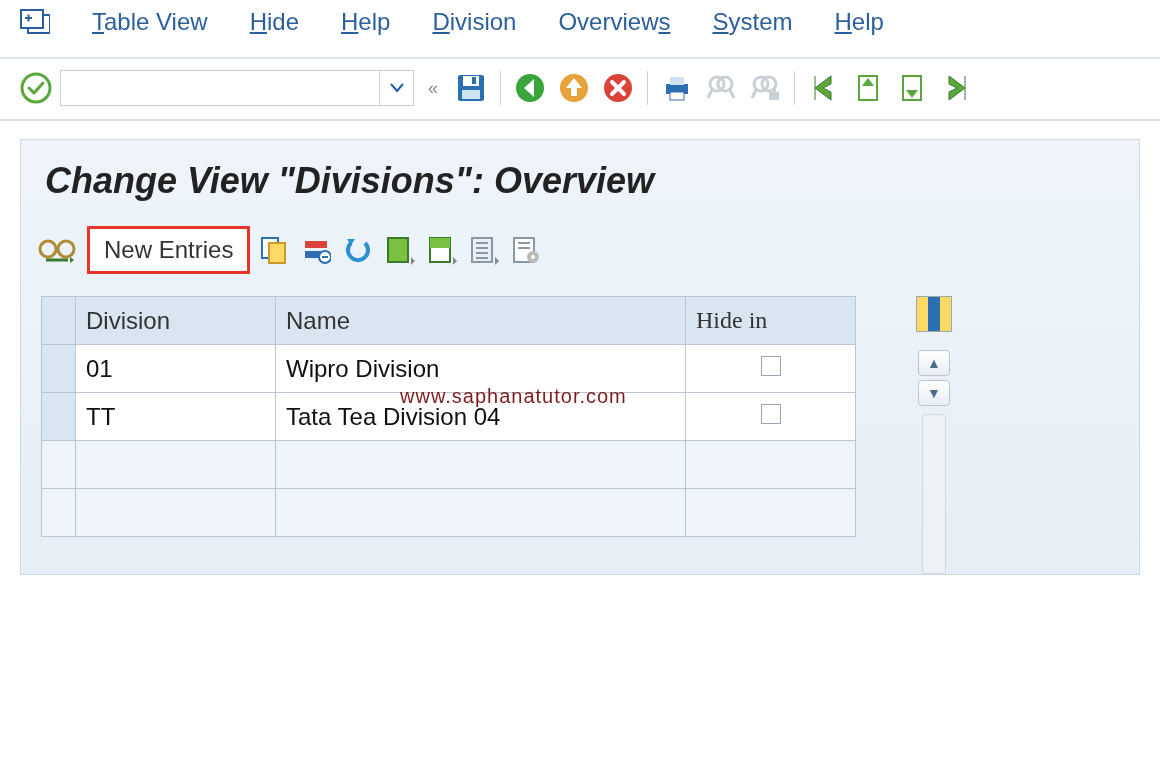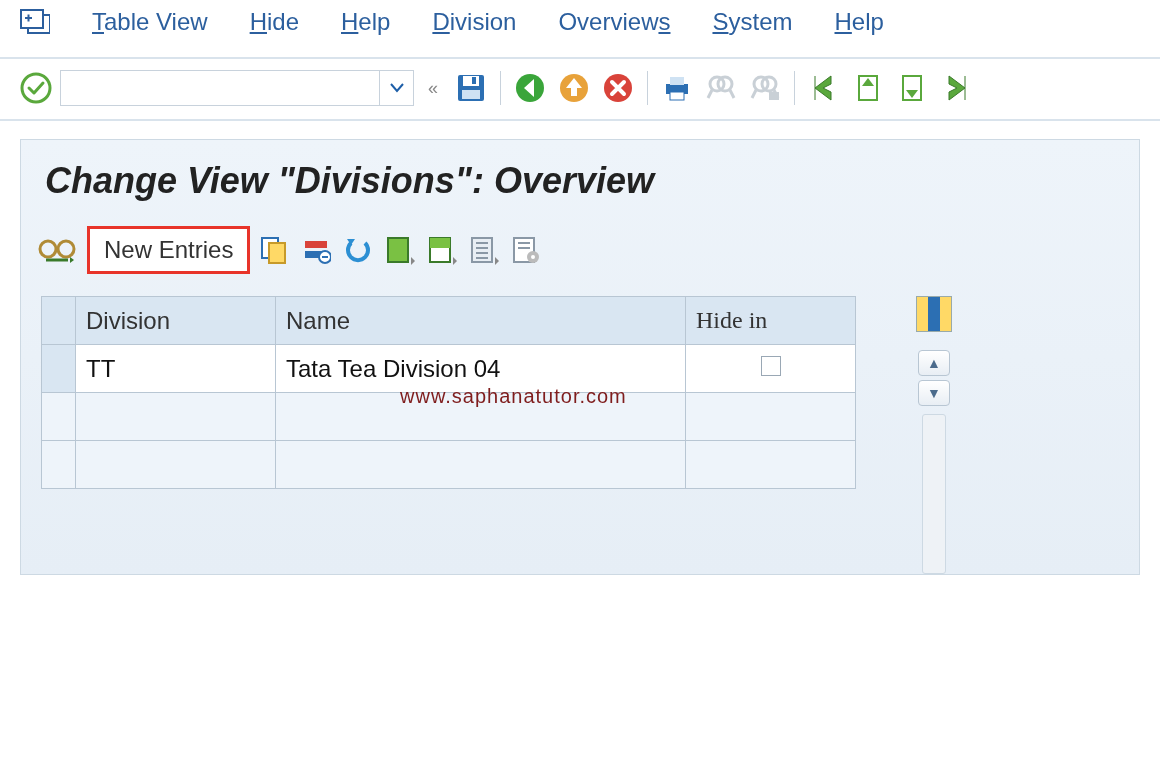--- a/index.html
+++ b/index.html
@@ -241,20 +241,26 @@
       <table class="grid">
         <thead>
           <tr>
             <th class="rowsel"></th>
             <th class="col-div">Division</th>
             <th class="col-name">Name</th>
             <th class="col-hide">Hide in</th>
           </tr>
         </thead>
         <tbody id="table-body">
+            <tr>
+              <td class="rowsel"></td>
+              <td class="col-div">01</td>
+              <td class="col-name">Wipro Division</td>
+              <td class="col-hide"><span class="chk"></span></td>
+            </tr>
             <tr>
               <td class="rowsel"></td>
               <td class="col-div">TT</td>
               <td class="col-name">Tata Tea Division 04</td>
               <td class="col-hide"><span class="chk"></span></td>
             </tr>
             <tr class="empty">
               <td class="rowsel alt"></td>
               <td class="col-div alt"></td>
               <td class="col-name alt"></td>

